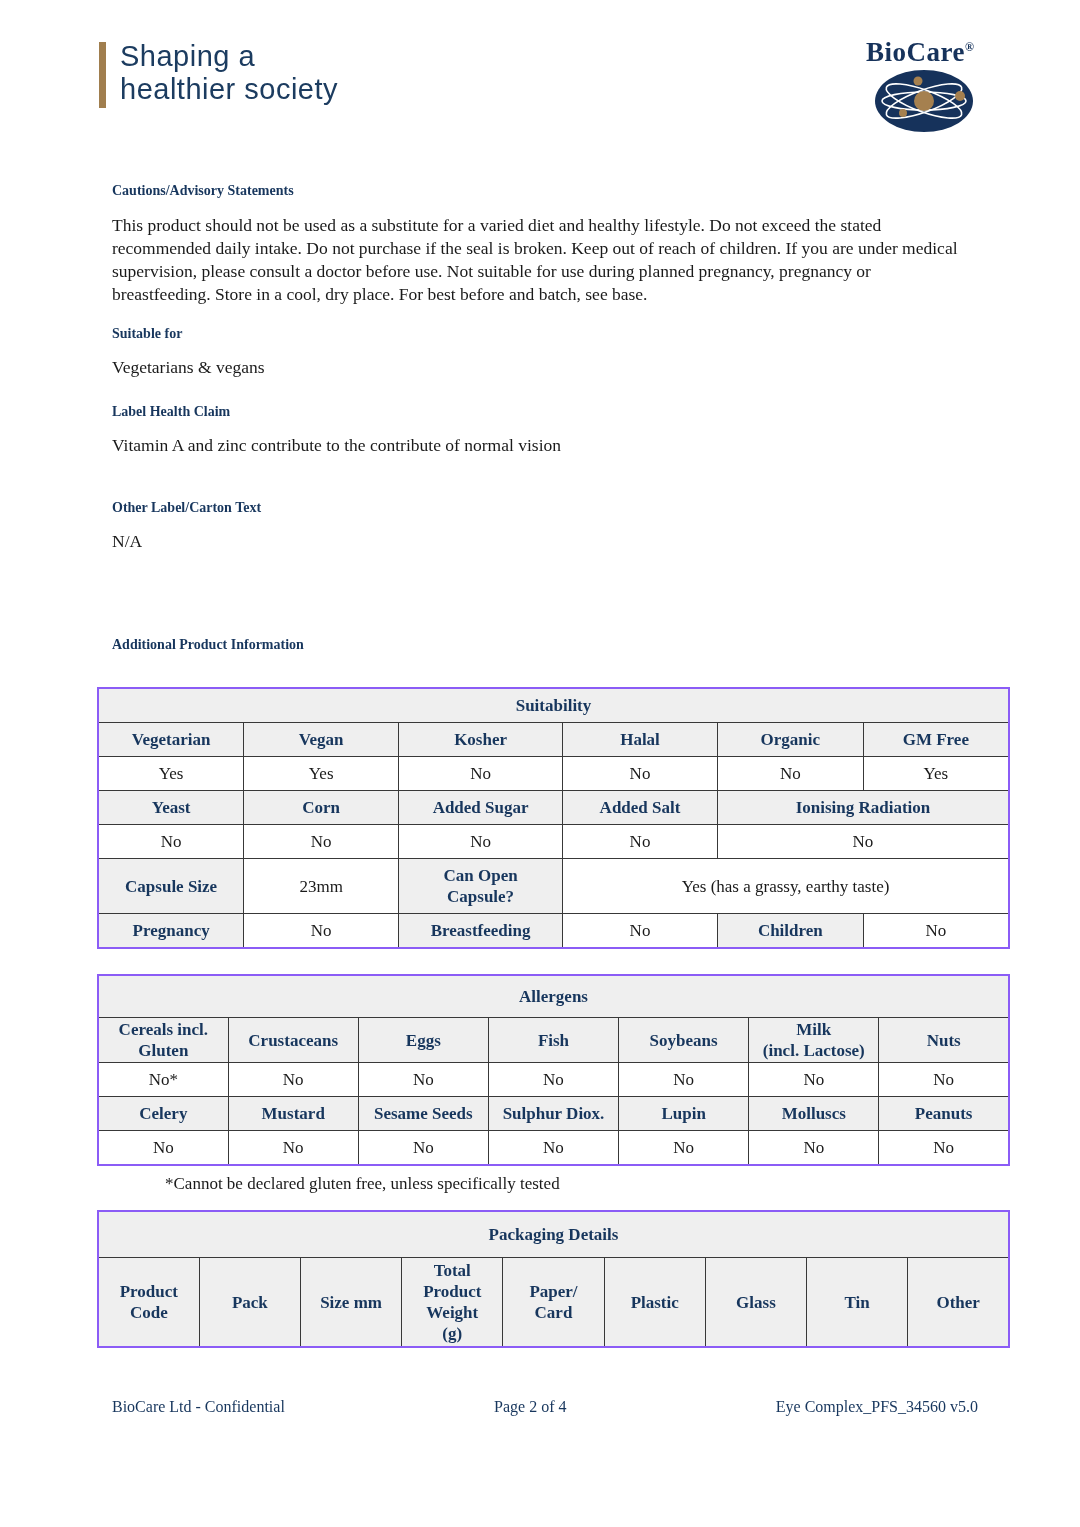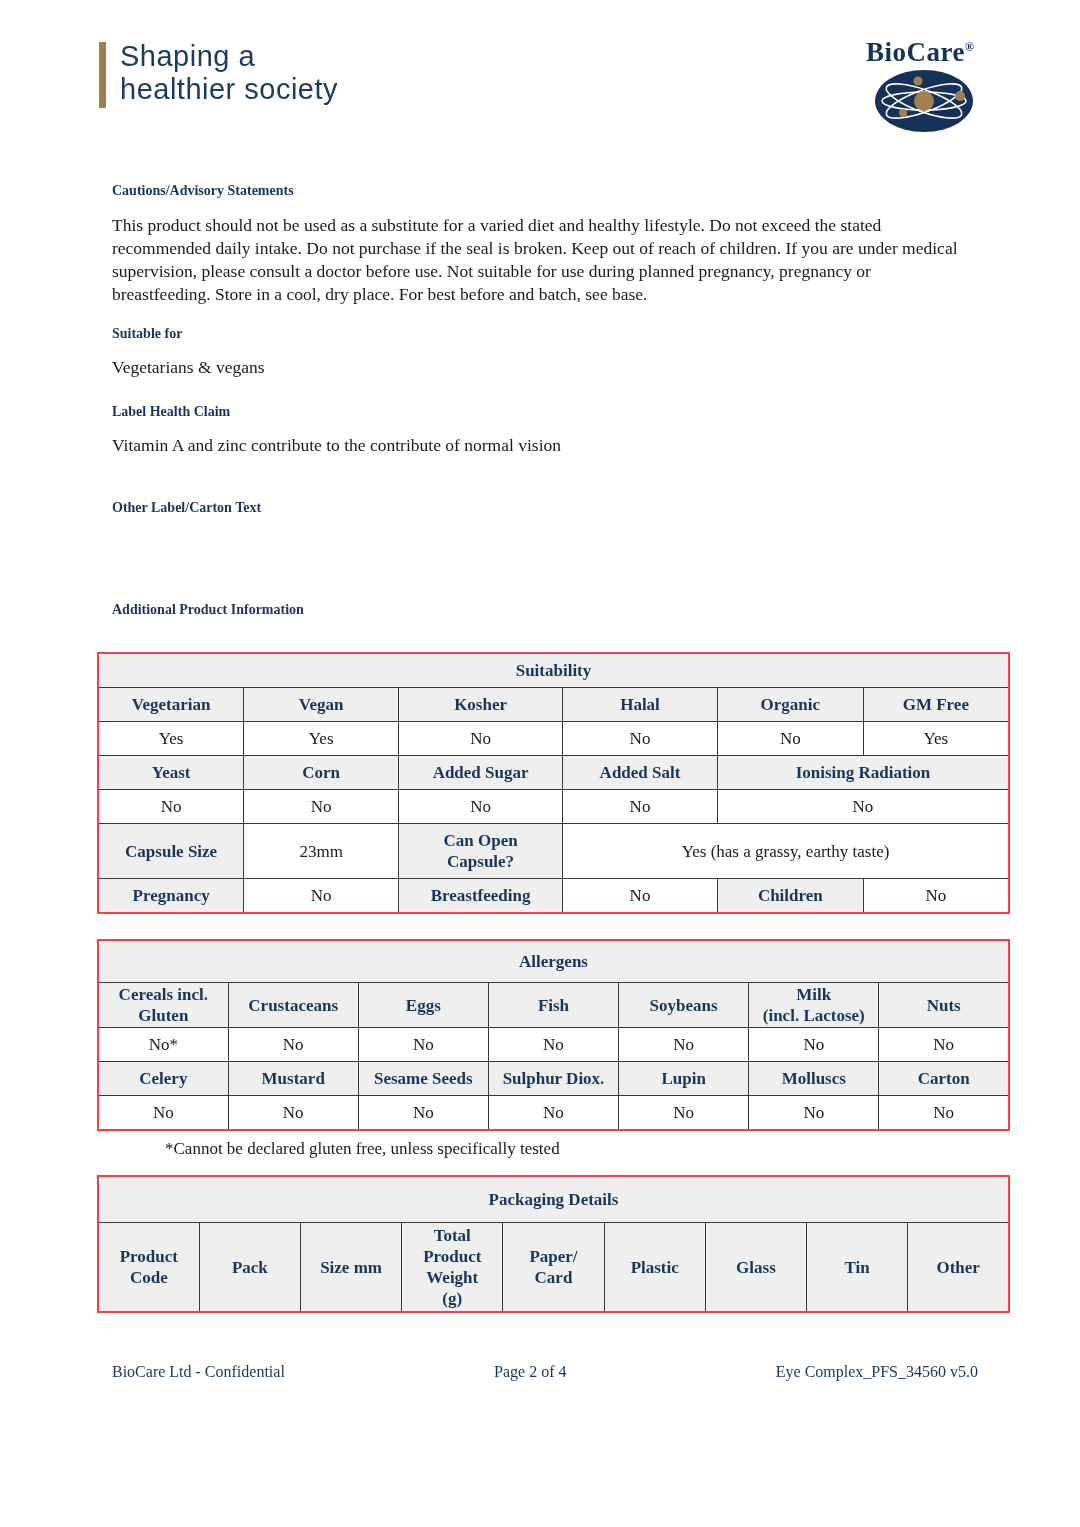--- a/index.html
+++ b/index.html
@@ -35,21 +35,21 @@
   }
   .mt-cautions{margin-top:40px;}
   .mt-suitablefor{margin-top:17px;}
   .mt-labelclaim{margin-top:22px;}
   .mt-otherlabel{margin-top:40px;}
   .mt-additional{margin-top:81px;}
   .body-gap{margin-top:12px;}
   
   table.info{
     border-collapse:collapse;table-layout:fixed;
-    width:913px;border:2px solid #ef4444;
+    width:913px;border:2px solid #8b5cf6;
   }
   table.info td{
     border:1px solid #383838;
     font-size:17px;text-align:center;vertical-align:middle;
     white-space:pre-line;line-height:21px;padding:6px 4px;
     overflow:hidden;
   }
   td.title{background:#EFEFEF;color:#17365D;font-weight:bold;padding:13px 4px;}
   td.title.t2{padding:10px 4px;}
   td.title.t3{padding:12px 4px;}
@@ -102,20 +102,21 @@
   <h3 class="section-heading mt-cautions">Cautions/Advisory Statements</h3>
   <p class="section-body">This product should not be used as a substitute for a varied diet and healthy lifestyle. Do not exceed the stated recommended daily intake. Do not purchase if the seal is broken. Keep out of reach of children. If you are under medical supervision, please consult a doctor before use. Not suitable for use during planned pregnancy, pregnancy or breastfeeding. Store in a cool, dry place. For best before and batch, see base.</p>
 
   <h3 class="section-heading mt-suitablefor">Suitable for</h3>
   <p class="section-body body-gap">Vegetarians &amp; vegans</p>
 
   <h3 class="section-heading mt-labelclaim">Label Health Claim</h3>
   <p class="section-body body-gap">Vitamin A and zinc contribute to the contribute of normal vision</p>
 
   <h3 class="section-heading mt-otherlabel">Other Label/Carton Text</h3>
+  <p class="section-body body-gap">N/A</p>
 
   <h3 class="section-heading mt-additional">Additional Product Information</h3>
 
   <table class="info tbl1">
     <colgroup>
       <col style="width:16%">
         <col style="width:17%">
         <col style="width:18%">
       <col style="width:17%">
         <col style="width:16%">
@@ -207,21 +208,21 @@
       <td class="v">No</td>
       <td class="v">No</td>
     </tr>
     <tr>
       <td class="h">Celery</td>
       <td class="h">Mustard</td>
       <td class="h">Sesame Seeds</td>
       <td class="h">Sulphur Diox.</td>
       <td class="h">Lupin</td>
       <td class="h">Molluscs</td>
-      <td class="h">Carton</td>
+      <td class="h">Peanuts</td>
     </tr>
     <tr>
       <td class="v">No</td>
       <td class="v">No</td>
       <td class="v">No</td>
       <td class="v">No</td>
       <td class="v">No</td>
       <td class="v">No</td>
       <td class="v">No</td>
     </tr>

